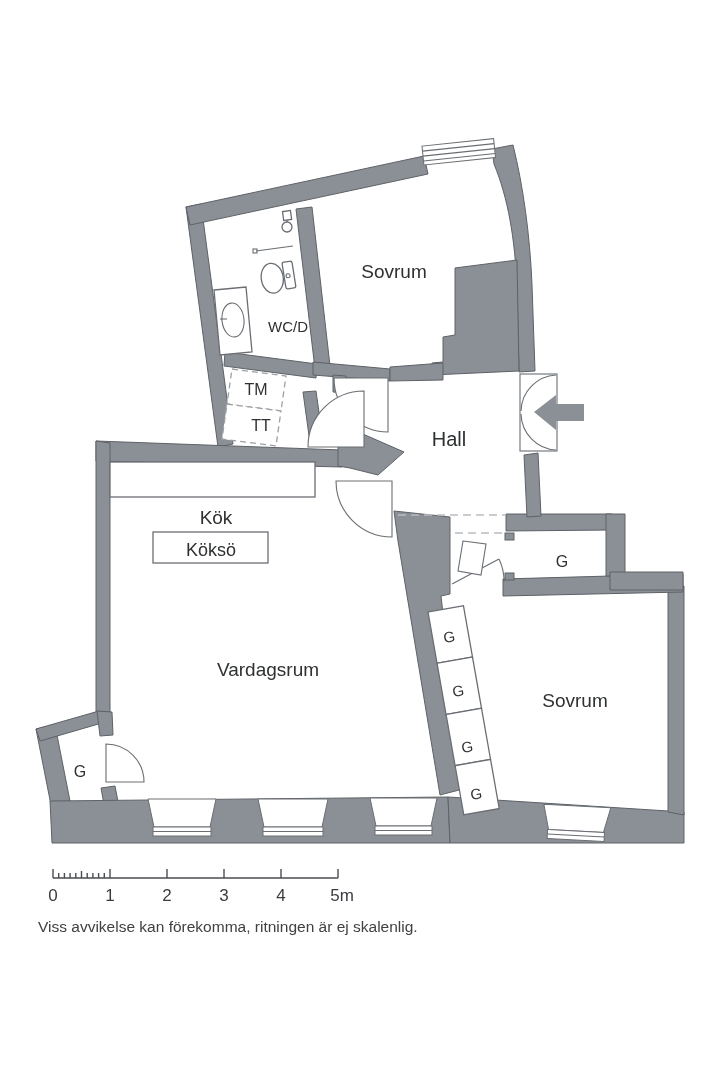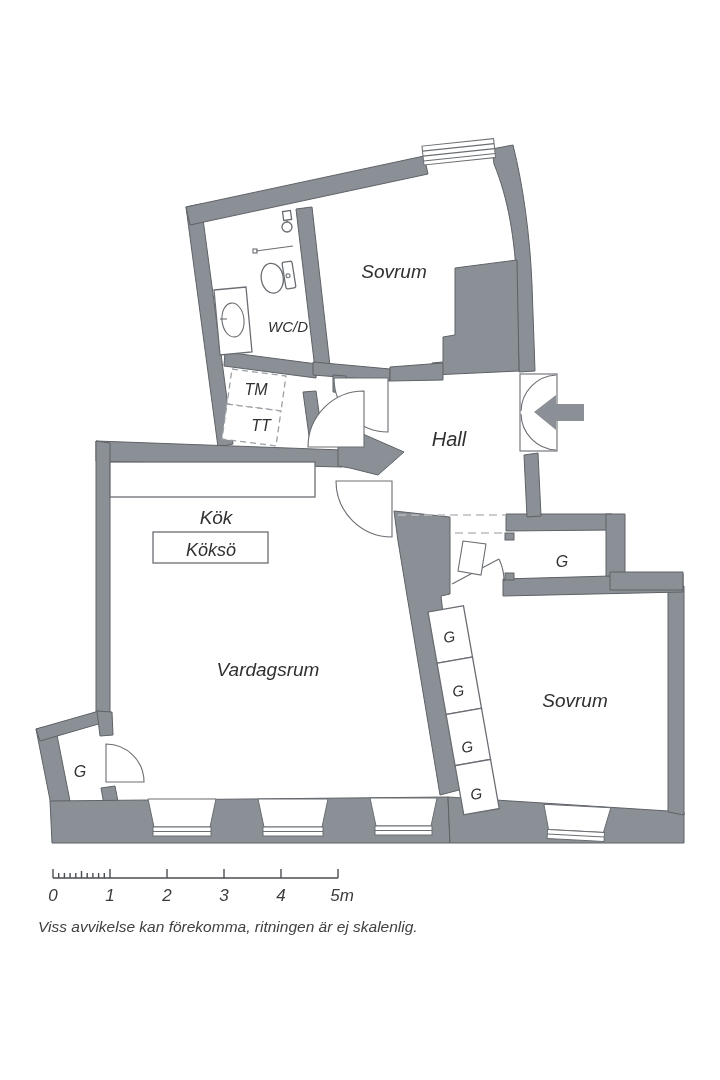--- a/index.html
+++ b/index.html
@@ -1,17 +1,17 @@
 <!DOCTYPE html>
 <html><head>
 <meta charset="utf-8">
 <style>
   html,body{margin:0;padding:0;background:#ffffff;}
   body{width:720px;height:1080px;overflow:hidden;font-family:"Liberation Sans",sans-serif;}
-  #plan-wrap{position:relative;width:720px;height:1080px;background:#ffffff;font-style:italic;}
+  #plan-wrap{position:relative;width:720px;height:1080px;background:#ffffff;}
   svg{display:block;}
   .wall{fill:#8b9096;stroke:#5e6267;stroke-width:1;stroke-linejoin:miter;}
   .fixture{fill:#ffffff;stroke:#6a6e73;stroke-width:1.3;}
   .fixture-thin{fill:none;stroke:#6a6e73;stroke-width:1.1;}
   .door{fill:#ffffff;stroke:#6a6e73;stroke-width:1.1;}
   .door-line{fill:none;stroke:#6a6e73;stroke-width:1.1;}
   .dashed{stroke:#b9bcc0;stroke-width:1.6;stroke-dasharray:8 5;fill:none;}
   .appliance{fill:#ffffff;stroke:#9aa0a5;stroke-width:1.3;stroke-dasharray:6 4;}
   .glass{fill:#ffffff;stroke:#6a6e73;stroke-width:1;}
   .room-label{font-family:"Liberation Sans",sans-serif;fill:#2e3032;text-anchor:middle;}

